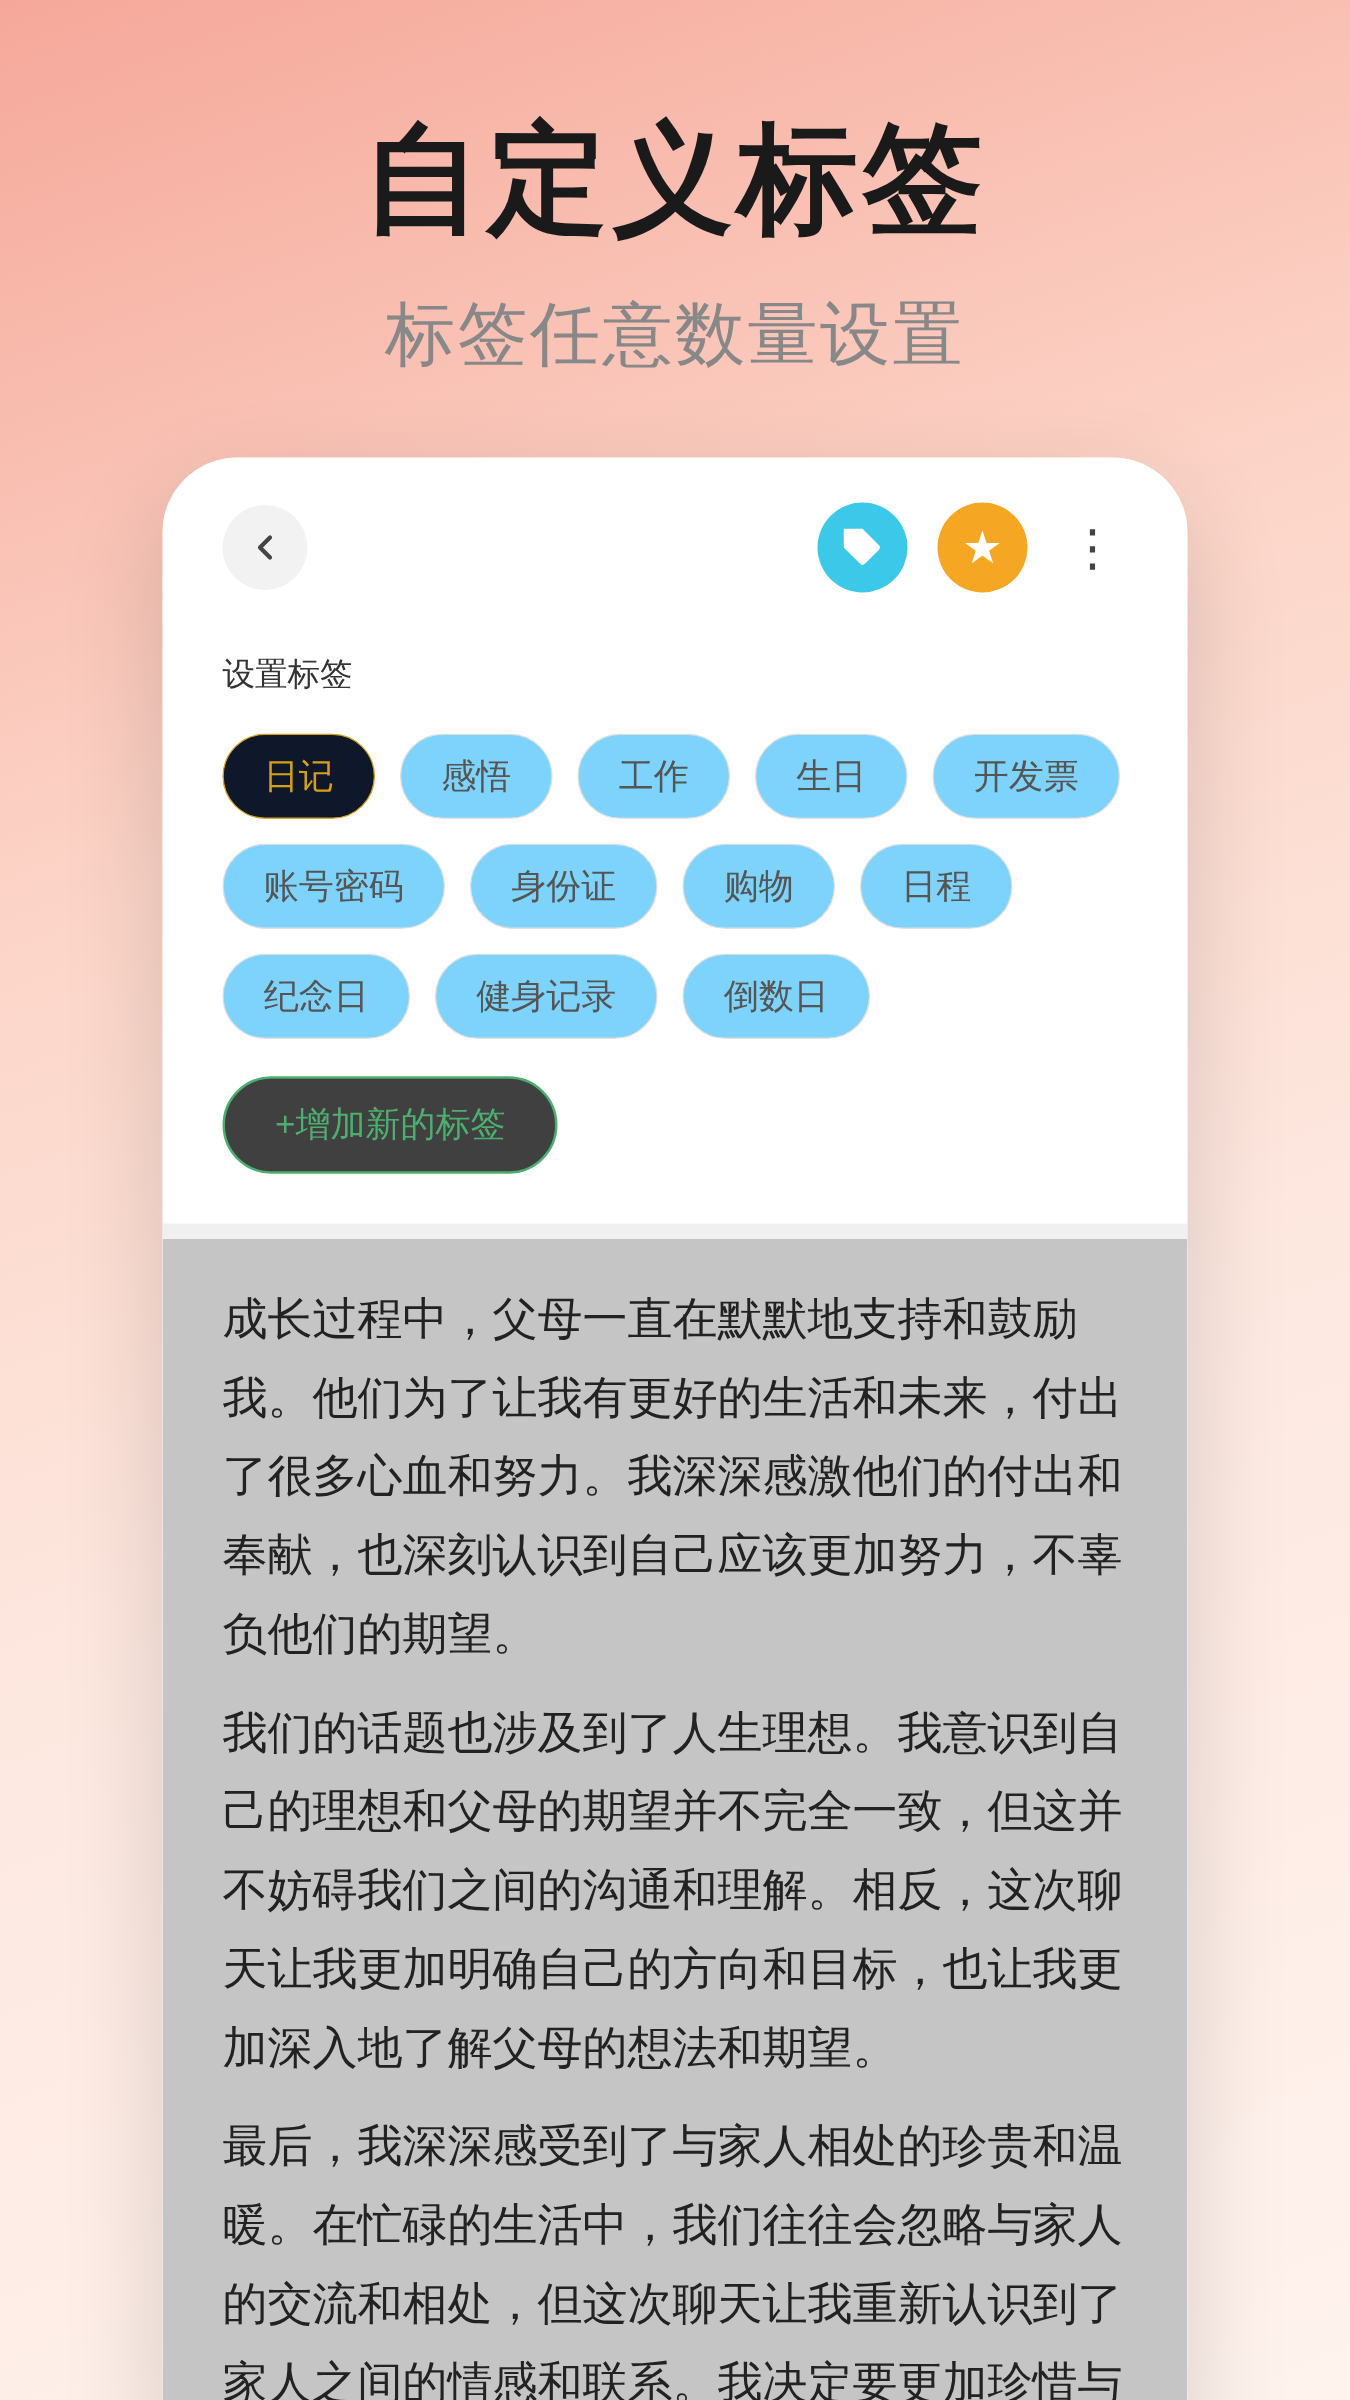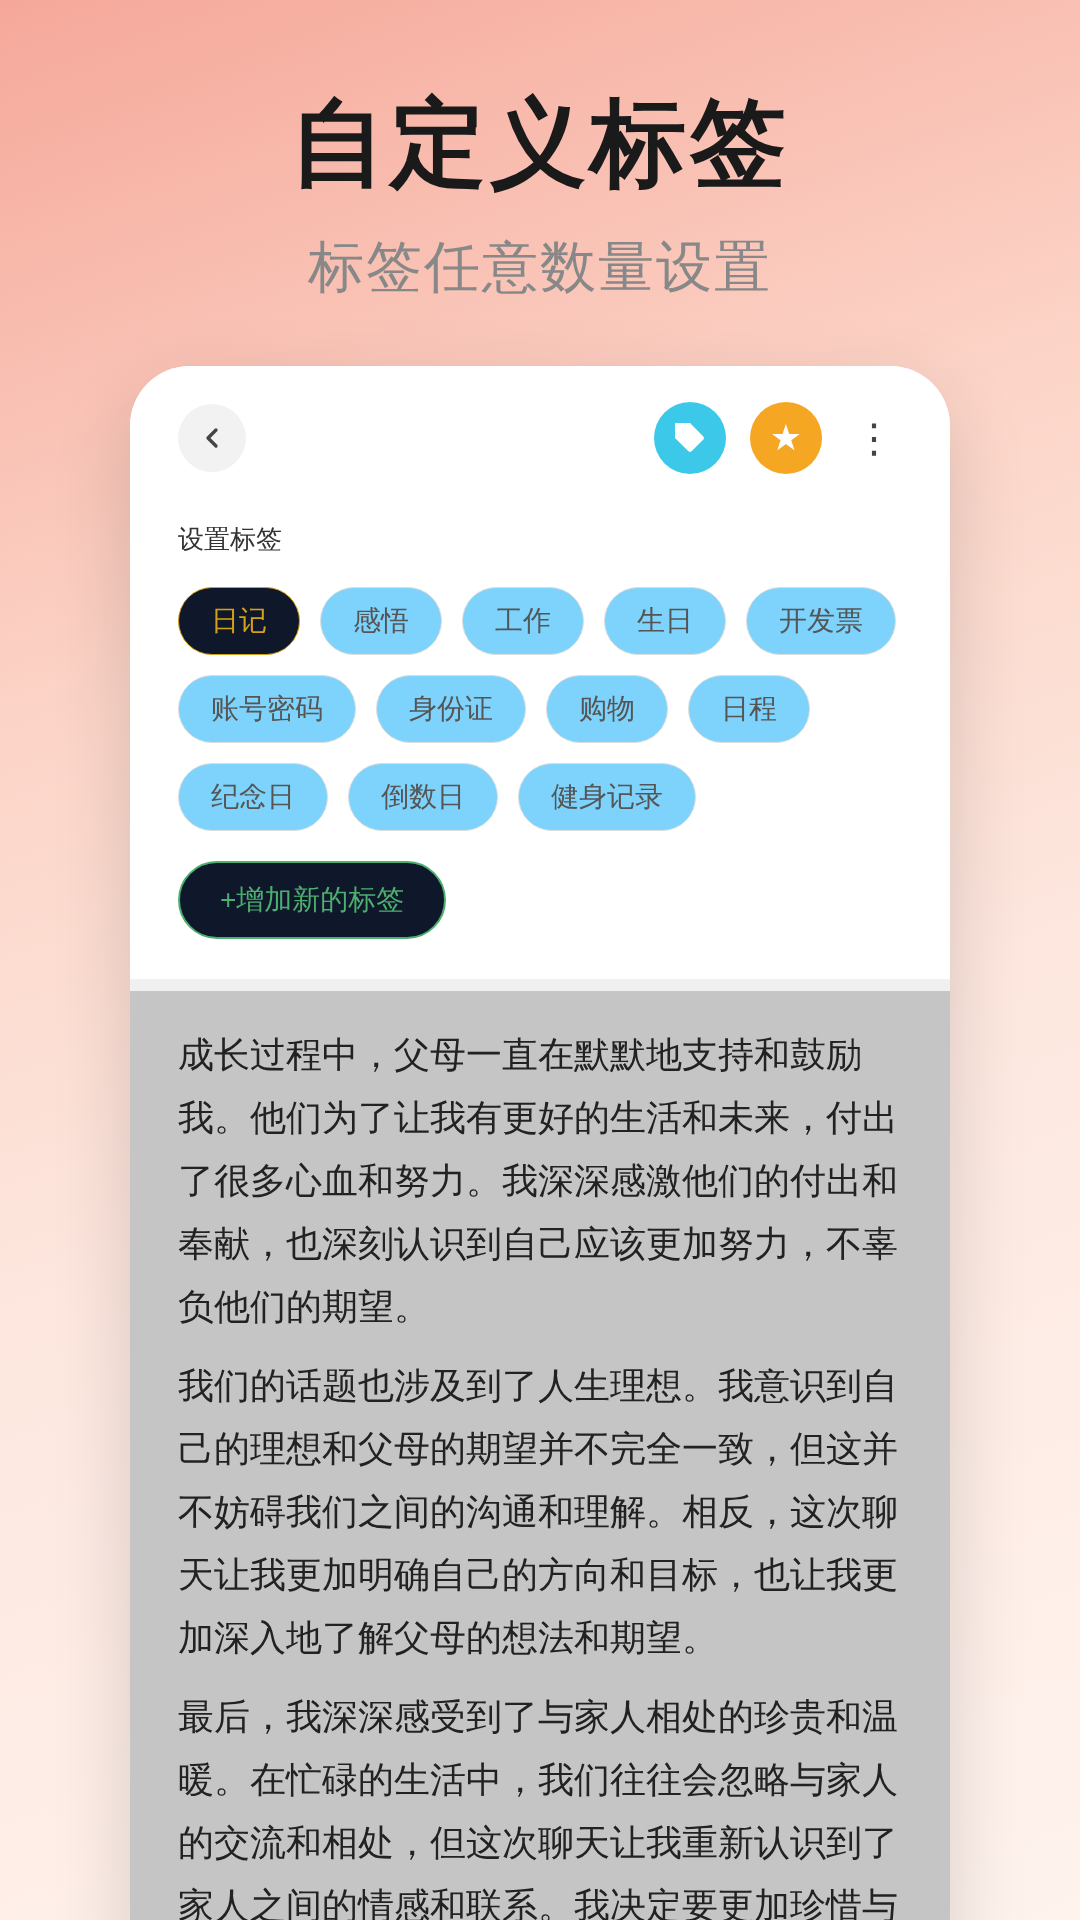--- a/index.html
+++ b/index.html
@@ -142,21 +142,21 @@
 
     .add-tag-btn {
       display: inline-flex;
       align-items: center;
       padding: 18px 40px;
       border-radius: 40px;
       border: 2px solid #4caf6f;
       color: #4caf6f;
       font-size: 28px;
       cursor: pointer;
-      background: #0f172a;
+      background: #404040;
       margin-top: 10px;
     }
 
     
     .text-overlay {
       background: rgba(150, 150, 150, 0.55);
       position: absolute;
       top: 0; left: 0; right: 0;
       height: 100%;
       border-radius: 0;
@@ -228,22 +228,22 @@
     <div class="tags-row">
       <div class="tag-chip">账号密码</div>
       <div class="tag-chip">身份证</div>
       <div class="tag-chip">购物</div>
       <div class="tag-chip">日程</div>
     </div>
 
     
     <div class="tags-row">
       <div class="tag-chip">纪念日</div>
+      <div class="tag-chip">健身记录</div>
       <div class="tag-chip">倒数日</div>
-      <div class="tag-chip">健身记录</div>
     </div>
 
     <div class="add-tag-btn">+增加新的标签</div>
   </div>
 
   <div class="section-divider"></div>
 
   <div class="diary-content" style="position:relative; overflow:hidden;">
     <div class="text-overlay"></div>
     <div class="diary-content-inner">

